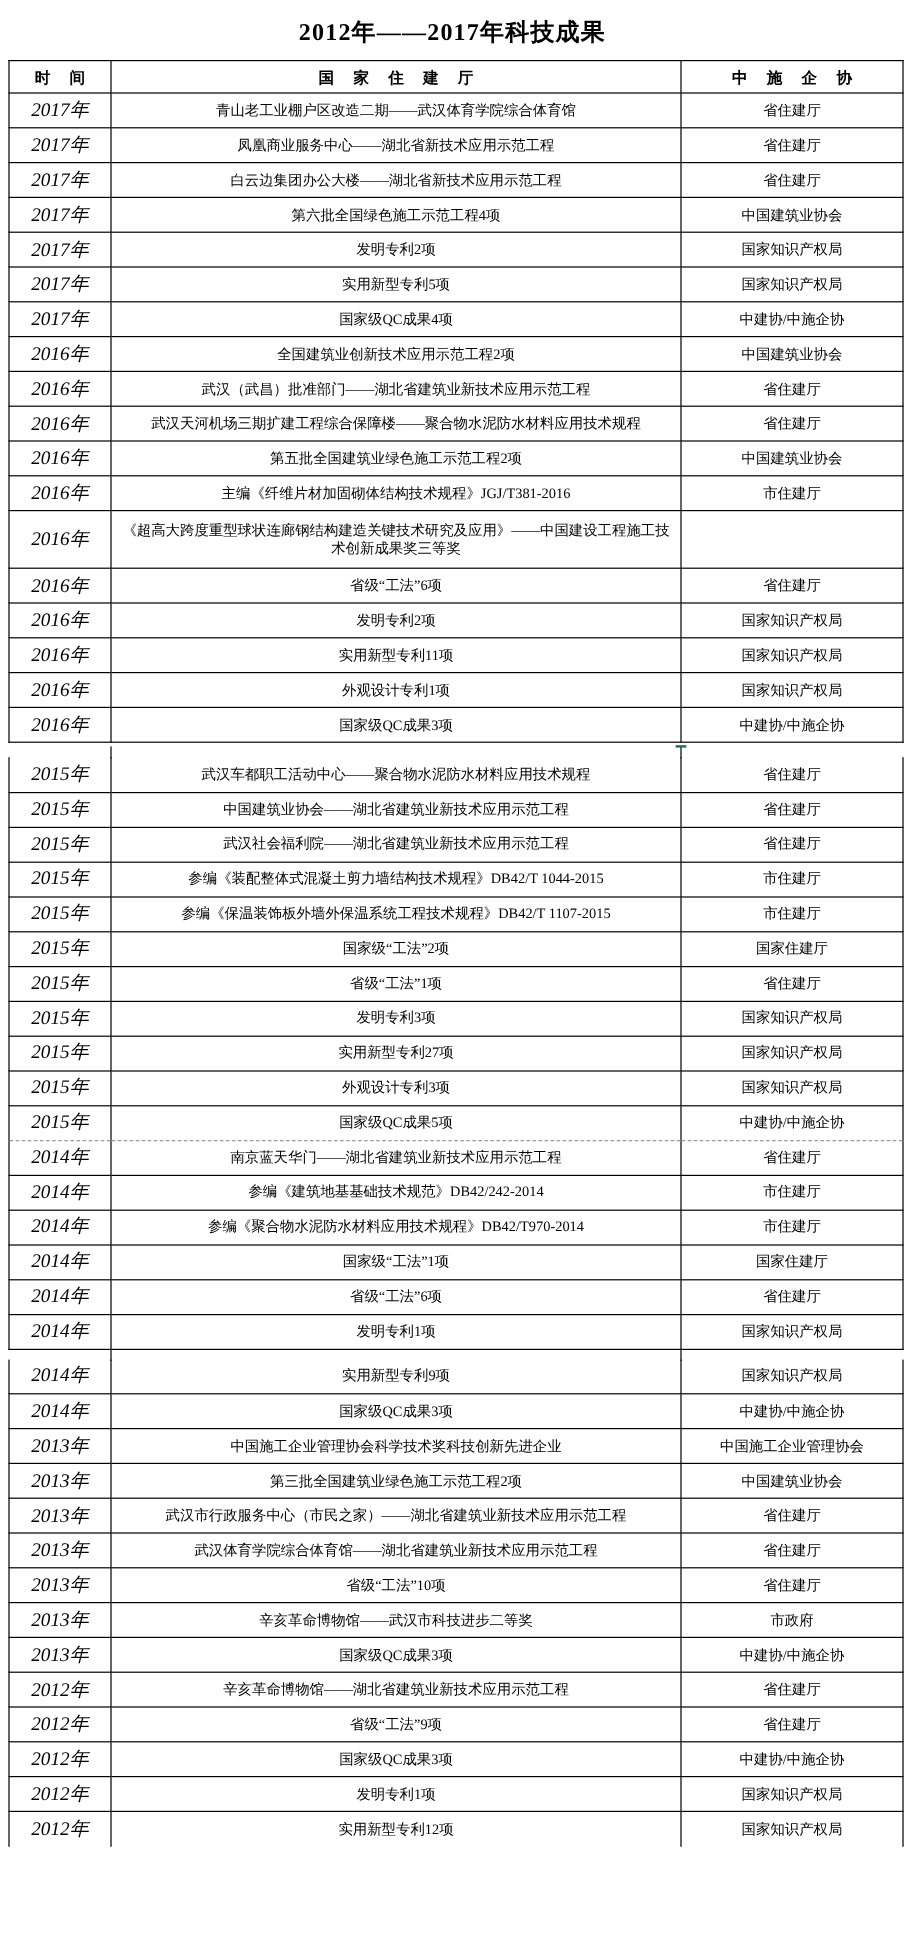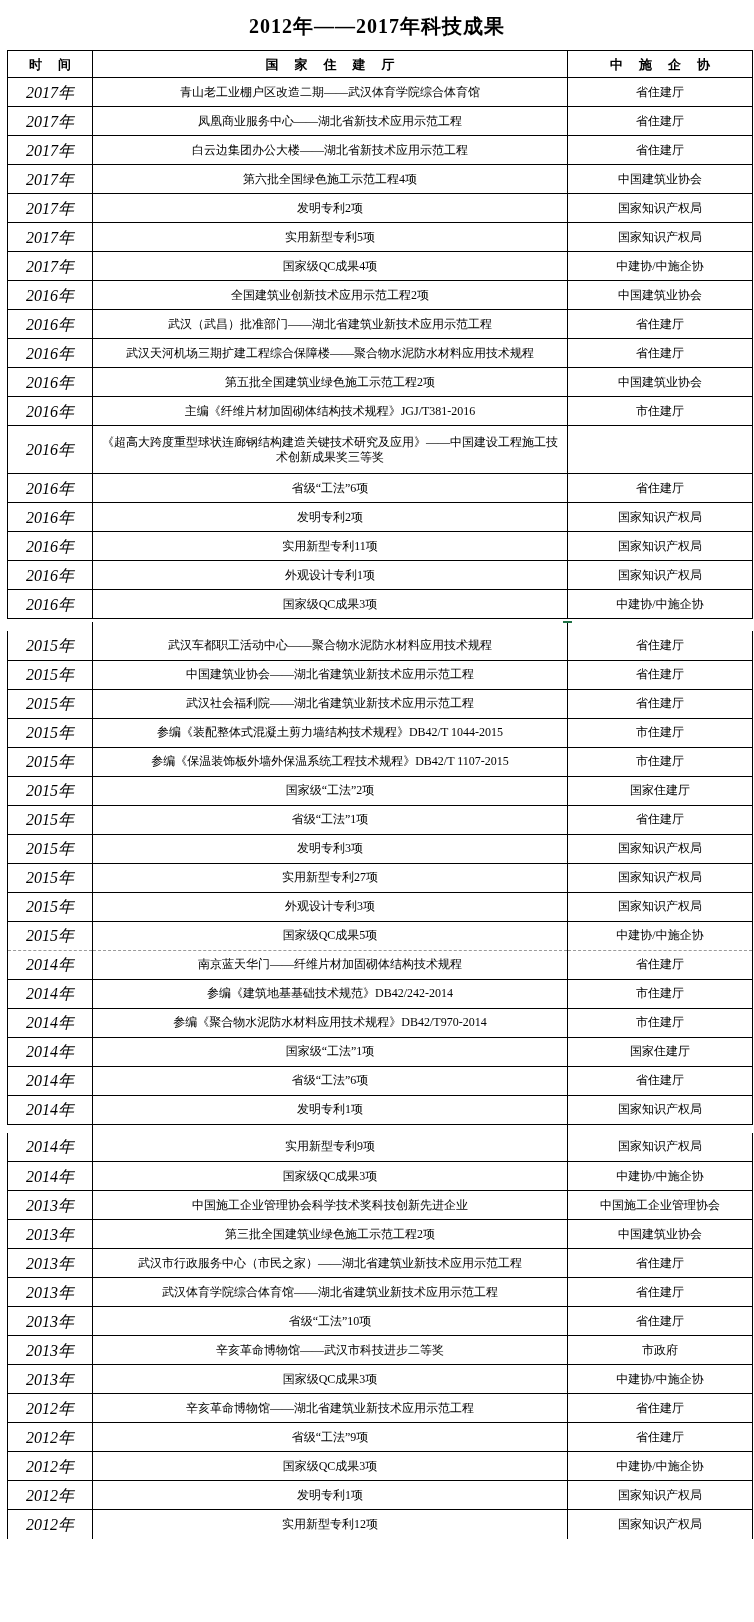--- a/index.html
+++ b/index.html
@@ -227,21 +227,21 @@
           <td class="project-cell">外观设计专利3项</td>
           <td class="department-cell">国家知识产权局</td>
         </tr>
         <tr class="dashed-after">
           <td class="year-cell">2015年</td>
           <td class="project-cell">国家级QC成果5项</td>
           <td class="department-cell">中建协/中施企协</td>
         </tr>
         <tr class="after-dashed">
           <td class="year-cell">2014年</td>
-          <td class="project-cell">南京蓝天华门——纤维片材加固砌体结构技术规程</td>
+          <td class="project-cell">南京蓝天华门——湖北省建筑业新技术应用示范工程</td>
           <td class="department-cell">省住建厅</td>
         </tr>
         <tr>
           <td class="year-cell">2014年</td>
           <td class="project-cell">参编《建筑地基基础技术规范》DB42/242-2014</td>
           <td class="department-cell">市住建厅</td>
         </tr>
         <tr>
           <td class="year-cell">2014年</td>
           <td class="project-cell">参编《聚合物水泥防水材料应用技术规程》DB42/T970-2014</td>

